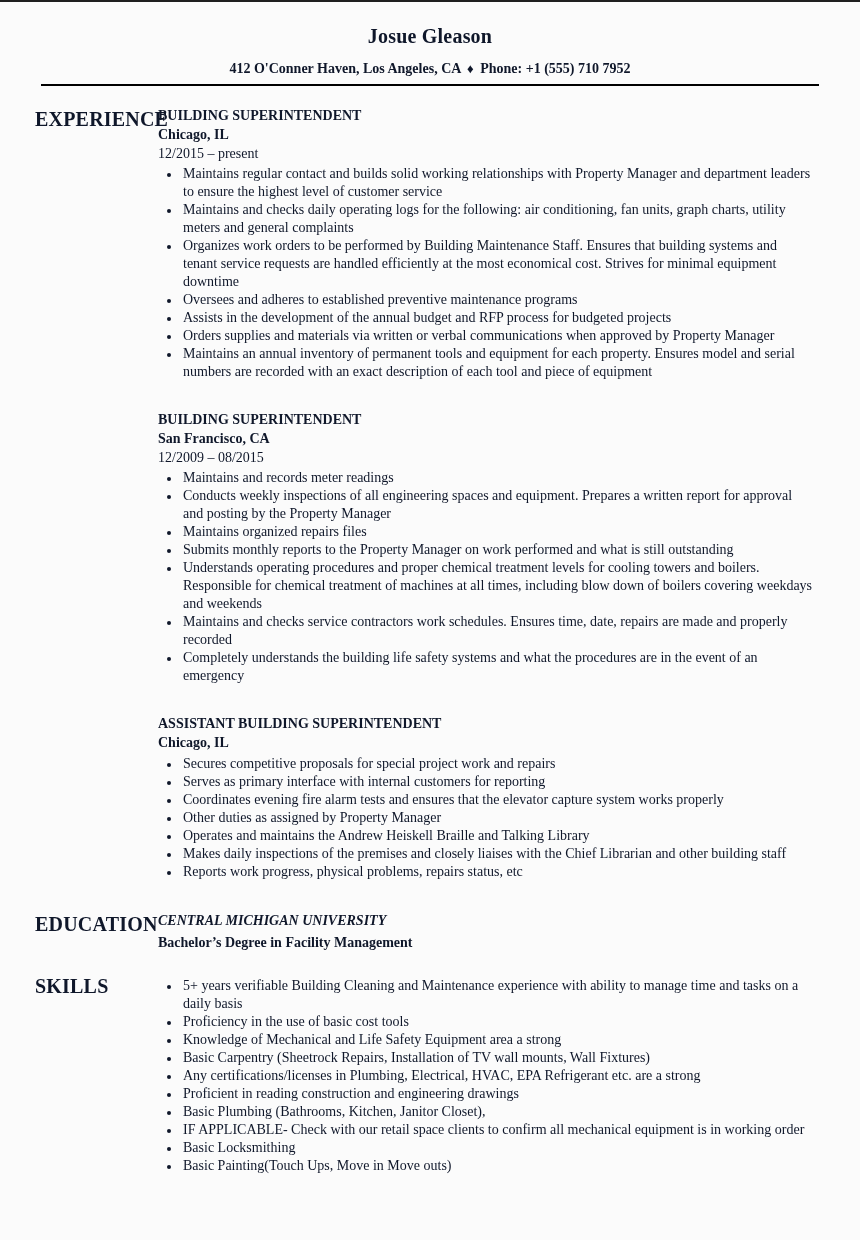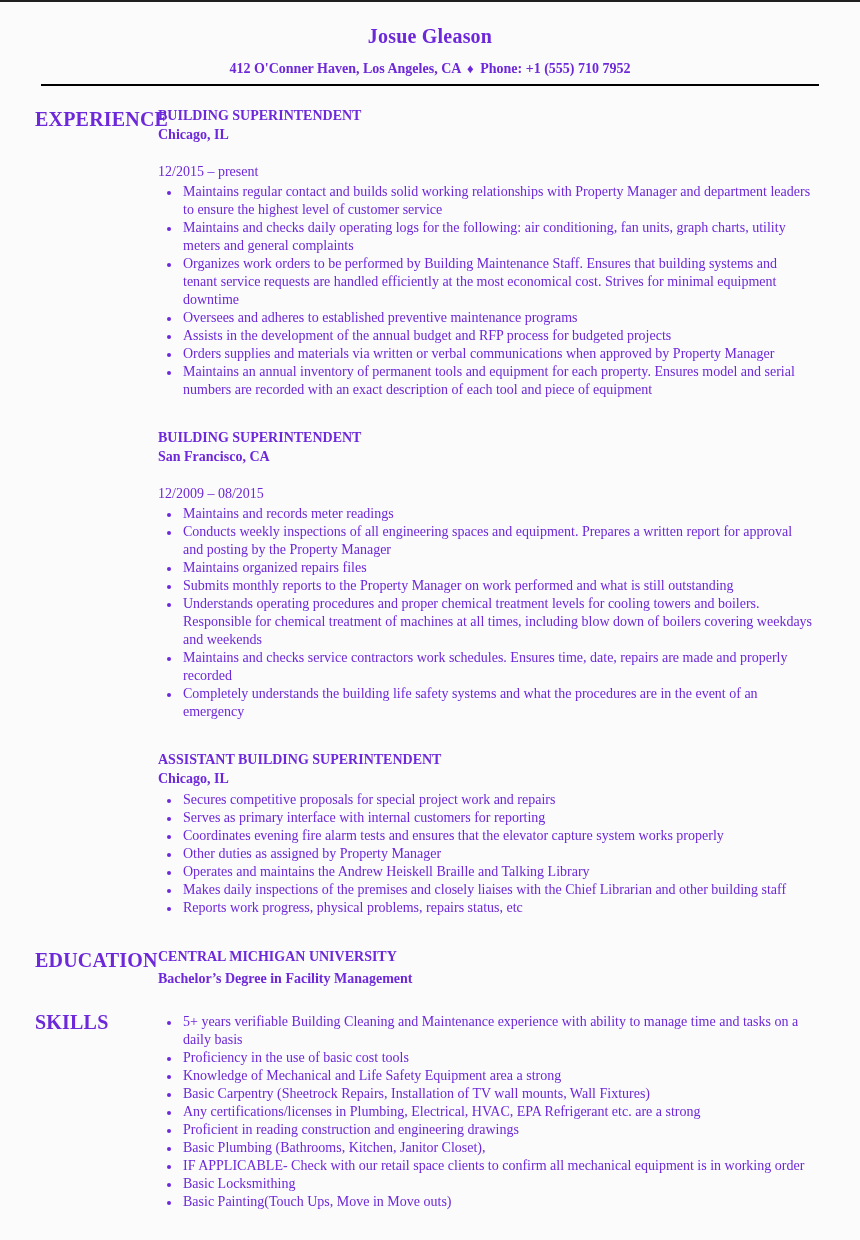--- a/index.html
+++ b/index.html
@@ -8,21 +8,21 @@
     background: #fbfbfb;
   }
   .page {
     position: relative;
     width: 860px;
     height: 1240px;
     box-sizing: border-box;
     background: #fbfbfb;
     border-top: 2px solid #1f1f1f;
     font-family: "Liberation Serif", "DejaVu Serif", serif;
-    color: #6d28d9;
+    color: #0f172a;
     font-size: 14px;
     overflow: hidden;
   }
   .resume-name {
     text-align: center;
     font-weight: bold;
     font-size: 20px;
     padding-top: 23px;
     letter-spacing: 0.2px;
   }
@@ -65,34 +65,35 @@
     font-size: 14px;
     line-height: 18px;
   }
   .job-location {
     font-weight: bold;
     line-height: 18px;
     margin-top: 1px;
   }
   .job-dates {
     line-height: 17px;
-    margin-top: 19px;
+    margin-top: 1px;
   }
   ul.bullets {
     margin: 3px 0 0 0;
     padding-left: 23px;
   }
   ul.bullets li {
     line-height: 18px;
     padding-left: 2px;
   }
   ul.bullets li::marker { font-size: 12px; }
   .edu-school {
     font-weight: bold;
     line-height: 18px;
+    font-style: italic;
   }
   .edu-degree {
     font-weight: bold;
     line-height: 18px;
     margin-top: 4px;
   }
   .skills-list { margin-top: 0; }
 </style>
 </head>
 <body>

